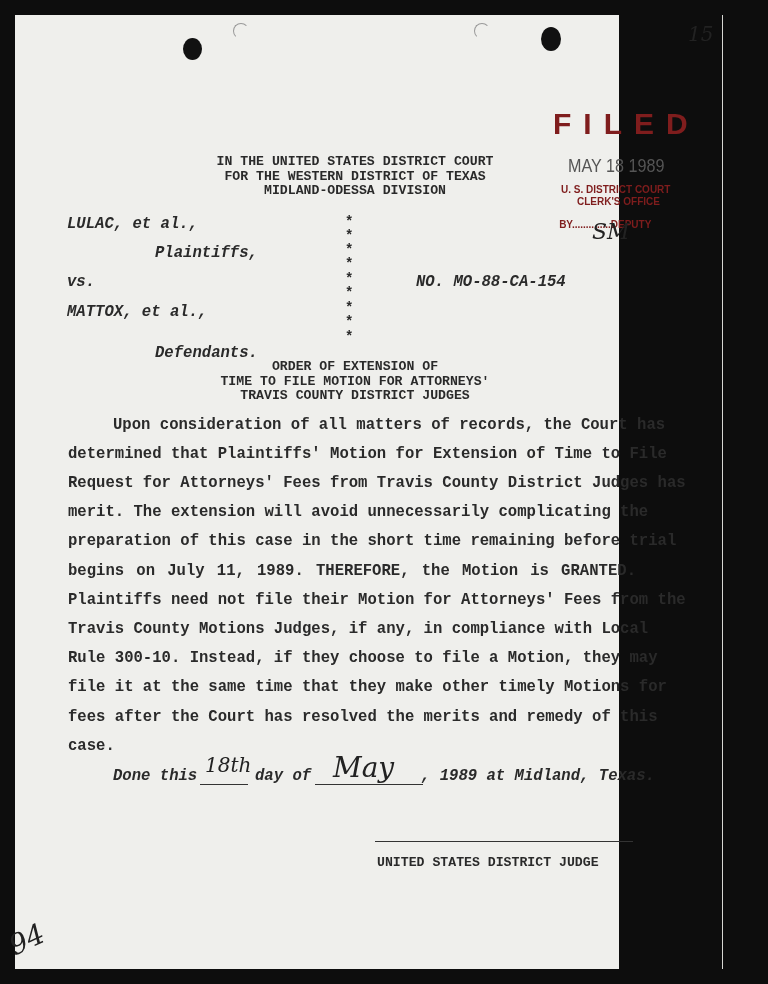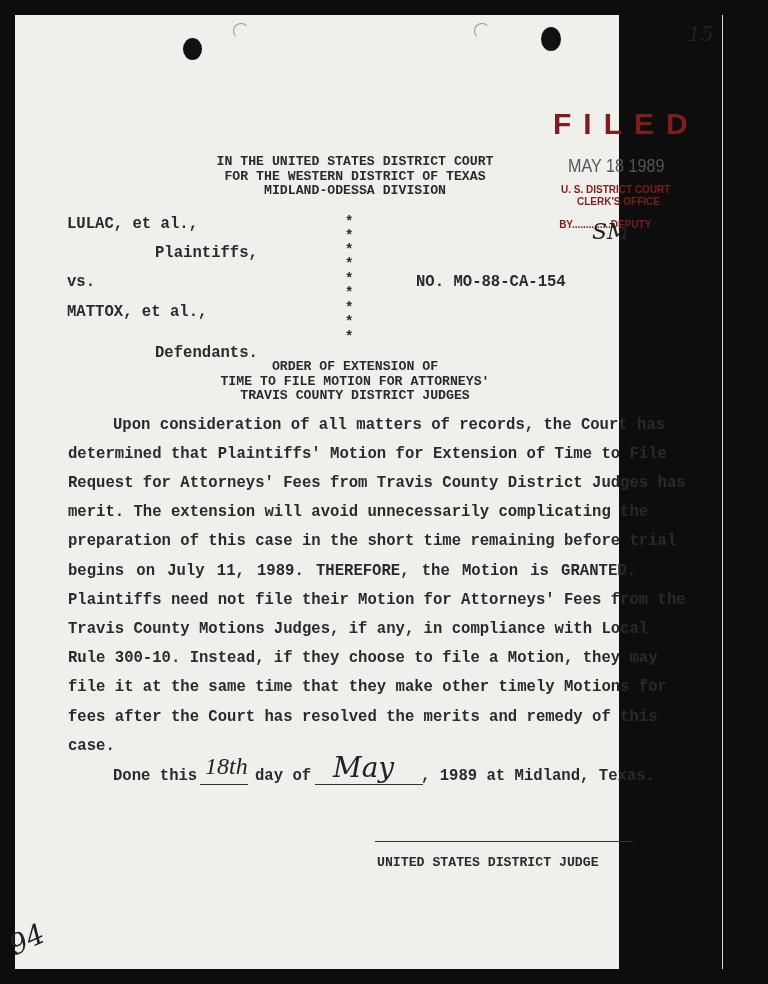--- a/index.html
+++ b/index.html
@@ -7,21 +7,21 @@
   .paper { position:absolute; left:15px; top:15px; width:604px; height:954px; background:#efefec; }
   .fold-line { position:absolute; left:707px; top:0; width:1px; height:954px; background:#d6d6d2; }
   .mono { font-family:"Liberation Mono","DejaVu Sans Mono",monospace; color:#2a2a2a; font-weight:bold; }
   .abs { position:absolute; white-space:pre; }
   .hole { position:absolute; background:#111; border-radius:50%; }
   .arc { position:absolute; border:1.5px solid #999; border-right-color:transparent; border-bottom-color:transparent; border-radius:50%; }
   .hand { font-family:"DejaVu Serif", serif; font-style:italic; color:#222; }
   .stamp { font-family:"Liberation Sans","DejaVu Sans",sans-serif; color:#7f1d1d; }
   .body-line { position:absolute; left:53px; width:568px; font-size:15.6px; text-align:justify; text-align-last:justify; white-space:nowrap; }
   .body-line.last { text-align-last:left; }
-  .caption-l { font-size:15.6px; }
+  .caption-l { font-size:15.6px;font-style:italic; }
   .star { font-size:14px; }
   .uline { position:absolute; height:1px; background:#333; }
 </style>
 </head>
 <body>
 
 <div class="paper">
   <div class="fold-line"></div>
 
   <div class="hole" style="left:168px;top:23px;width:19px;height:22px;"></div>
@@ -82,21 +82,21 @@
     <div class="body-line mono" style="top:576px;">Plaintiffs need not file their Motion for Attorneys' Fees from the</div>
     <div class="body-line mono" style="top:605px;">Travis County Motions Judges, if any, in compliance with Local</div>
     <div class="body-line mono" style="top:634px;">Rule 300-10.  Instead, if they choose to file a Motion, they may</div>
     <div class="body-line mono" style="top:663px;">file it at the same time that they make other timely Motions for</div>
     <div class="body-line mono" style="top:693px;">fees after the Court has resolved the merits and remedy of this</div>
     <div class="body-line mono last" style="top:722px;">case.</div>
   </div>
 
   <div class="abs mono caption-l" style="left:98px;top:752px;">Done this</div>
   <div class="uline" style="left:185px;top:769px;width:48px;"></div>
-  <div class="abs hand" style="left:190px;top:738px;font-size:24px;font-family:Liberation Serif, serif;">18th</div>
+  <div class="abs hand" style="left:190px;top:738px;font-size:20px;">18th</div>
   <div class="abs mono caption-l" style="left:240px;top:752px;">day of</div>
   <div class="uline" style="left:300px;top:769px;width:108px;"></div>
   <div class="abs hand" style="left:318px;top:736px;font-size:28px;">May</div>
   <div class="abs mono caption-l" style="left:406px;top:752px;">, 1989 at Midland, Texas.</div>
 
   <div class="uline" style="left:360px;top:826px;width:258px;"></div>
   <div class="abs mono" style="left:362px;top:840px;font-size:13.2px;">UNITED STATES DISTRICT JUDGE</div>
 </div>
 
 </body></html>

